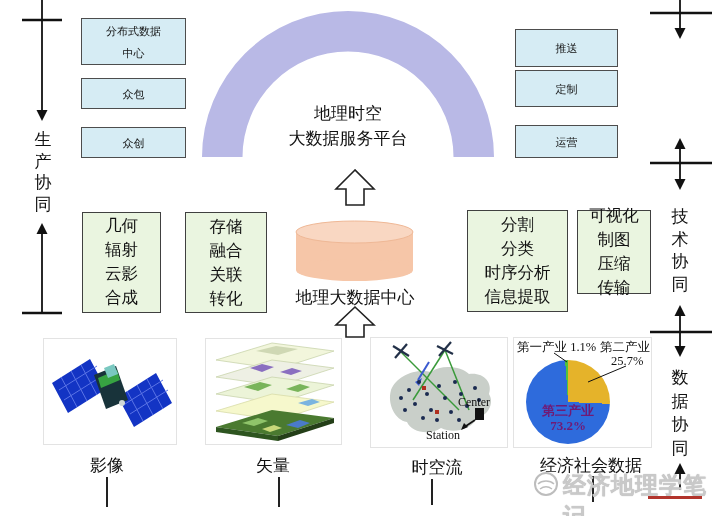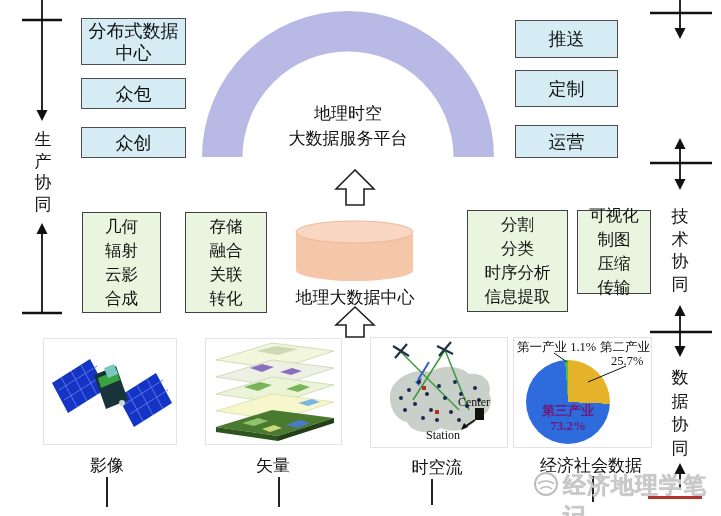--- a/index.html
+++ b/index.html
@@ -1,21 +1,21 @@
 <!DOCTYPE html>
 <html><head>
 <meta charset="utf-8">
 <style>
   html,body{margin:0;padding:0;}
   body{width:721px;height:516px;background:#fff;font-family:"Liberation Serif","DejaVu Serif",serif;color:#111;}
   #canvas{position:relative;width:721px;height:516px;overflow:hidden;background:#fff;}
   .abs{position:absolute;}
   .box{position:absolute;display:flex;align-items:center;justify-content:center;text-align:center;
        white-space:pre-line;box-sizing:border-box;}
-  .box-blue{background:#d6ecf4;border:1.6px solid #4d4d4d;font-size:18px;line-height:22px;}
+  .box-blue{background:#d6ecf4;border:1.6px solid #4d4d4d;font-size:11px;line-height:22px;}
   .box-green{background:#eaf5e0;border:1.5px solid #404040;font-size:16.5px;line-height:24px;}
   .vlabel{position:absolute;width:19px;text-align:center;word-break:break-all;font-size:17px;}
   .src-img{position:absolute;background:#fff;border:1px solid #e3e3e3;box-sizing:border-box;}
   .src-label{position:absolute;text-align:center;font-size:17px;}
   .center-label{position:absolute;text-align:center;font-size:17px;}
   .pie-label{position:absolute;font-size:12.5px;line-height:13px;}
   .pie-inner{position:absolute;font-size:13px;font-weight:bold;color:#701a75;text-align:center;width:84px;}
   #watermark-text{position:absolute;left:563px;top:470px;font-size:23px;font-weight:bold;
     color:#c9c9c9;letter-spacing:1px;text-shadow:0 0 1px #adadad;}
   #watermark-underline{position:absolute;left:648px;top:496px;width:54px;height:2.5px;background:#b2342c;}
@@ -83,25 +83,25 @@
   <div class="vlabel" style="left:33.5px;top:129px;line-height:21.5px;">生产协同</div>
 
   <div class="vlabel" style="left:670.5px;top:206px;line-height:22.5px;">技术协同</div>
   <div class="vlabel" style="left:670.5px;top:366px;line-height:23.5px;">数据协同</div>
 
   <div class="box box-blue" style="left:81px;top:18px;width:105px;height:47px;">分布式数据
 中心</div>
   <div class="box box-blue" style="left:81px;top:78px;width:105px;height:31px;">众包</div>
   <div class="box box-blue" style="left:81px;top:127px;width:105px;height:31px;">众创</div>
 
-  <div class="box box-blue" style="left:515px;top:20px;width:103px;height:38px;">推送</div>
+  <div class="box box-blue" style="left:515px;top:29px;width:103px;height:38px;">推送</div>
   <div class="box box-blue" style="left:515px;top:70px;width:103px;height:37px;">定制</div>
   <div class="box box-blue" style="left:515px;top:125px;width:103px;height:33px;">运营</div>
 
-  <div class="box box-green" style="left:82px;top:212px;width:79px;height:101px;">几何
+  <div class="box box-green" style="left:82px;top:212px;width:79px;height:101px;font-family:Liberation Mono, monospace;">几何
 辐射
 云影
 合成</div>
   <div class="box box-green" style="left:185px;top:212px;width:82px;height:101px;">存储
 融合
 关联
 转化</div>
   <div class="box box-green" style="left:467px;top:210px;width:101px;height:102px;">分割
 分类
 时序分析

